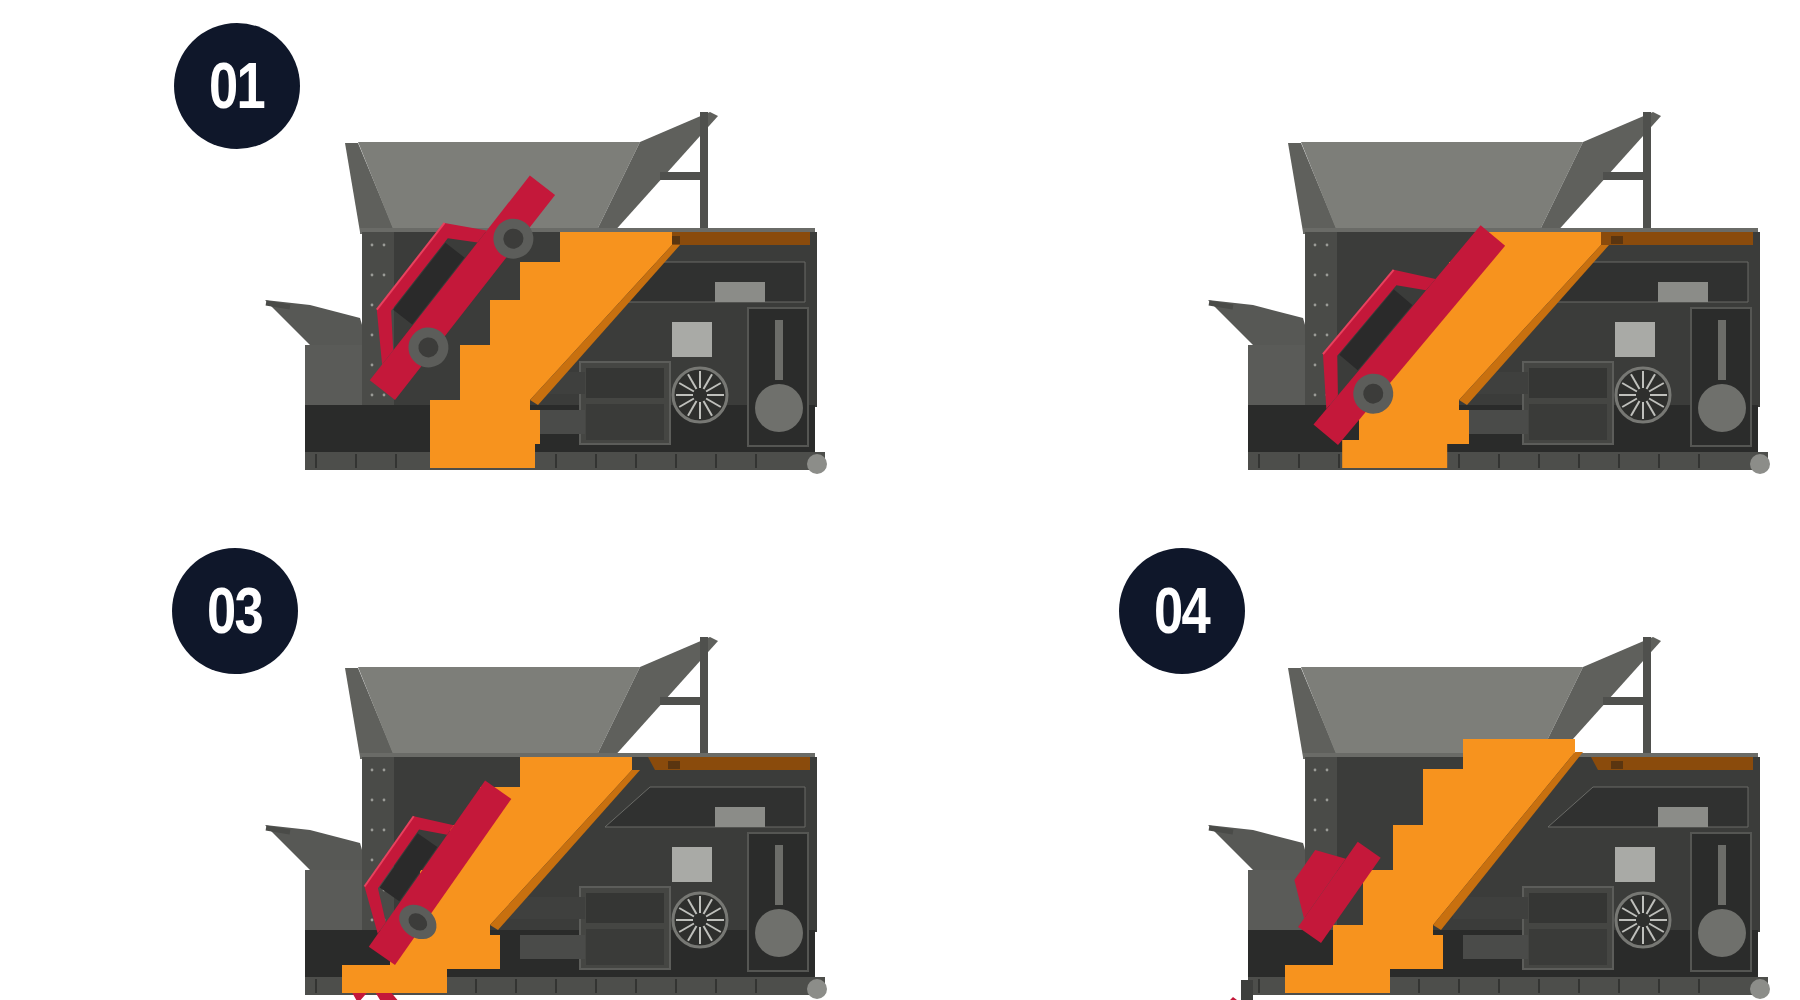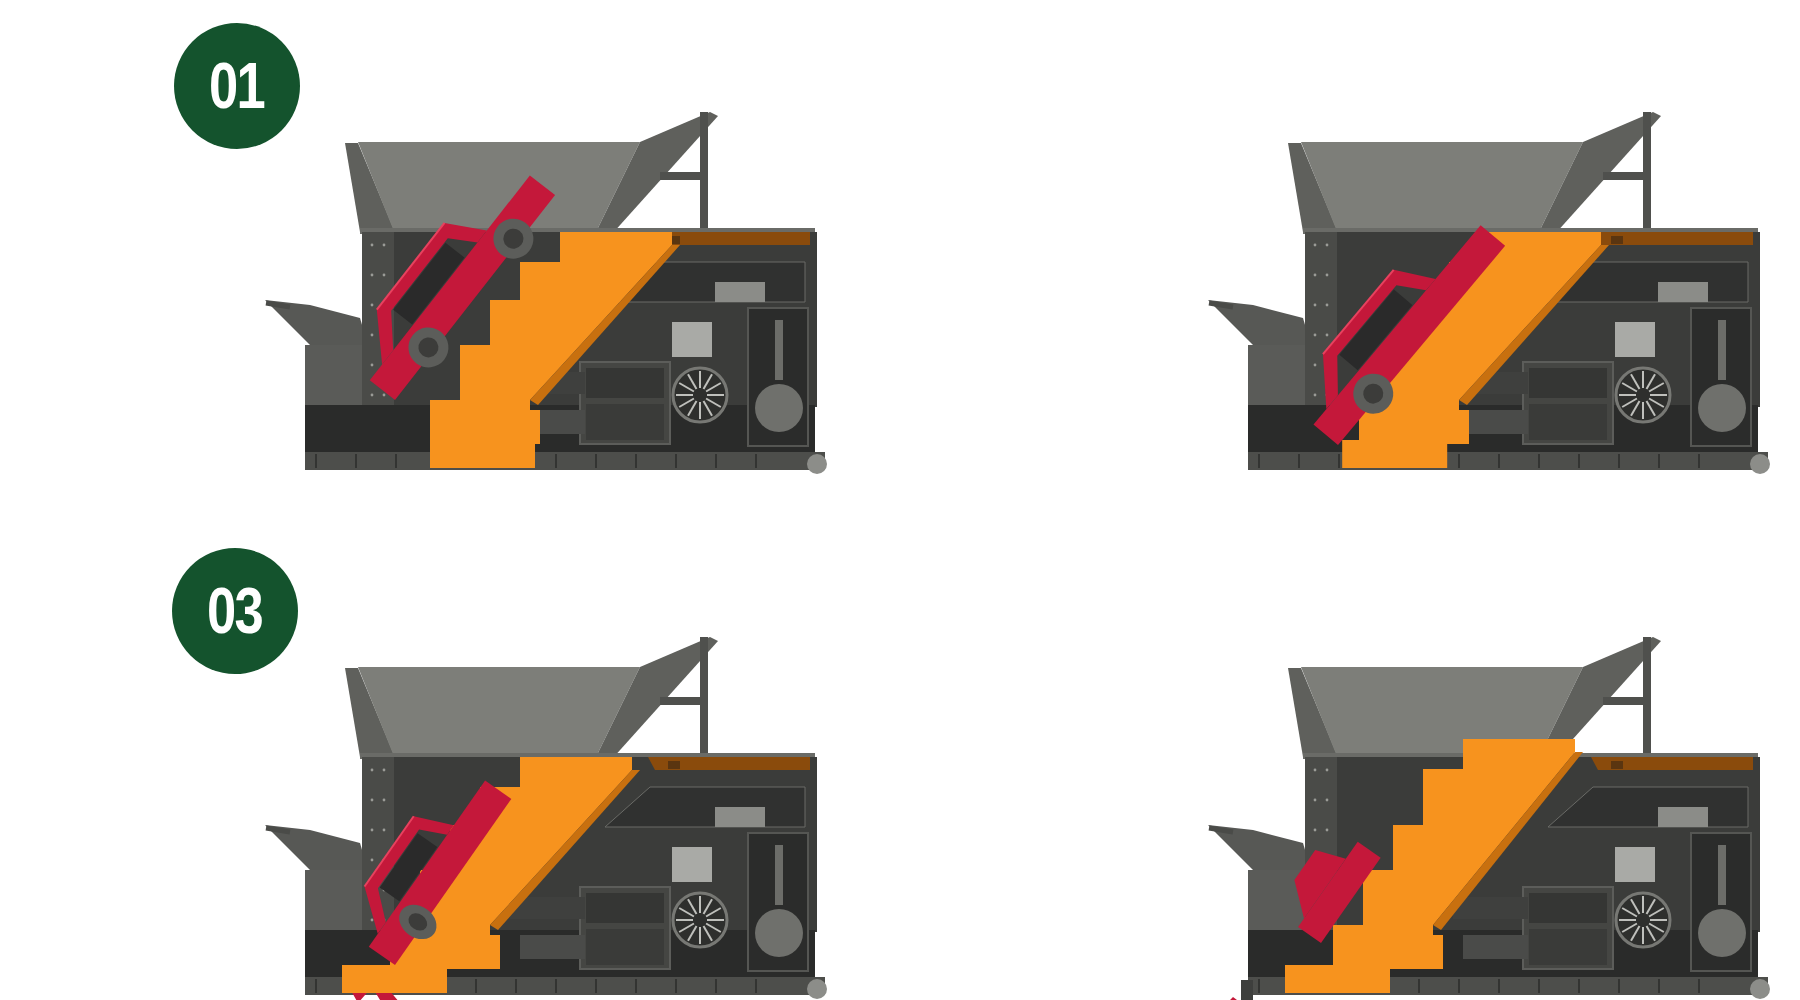--- a/index.html
+++ b/index.html
@@ -1,18 +1,18 @@
 <!DOCTYPE html>
 <html><head>
 <meta charset="utf-8">
 <style>
   html,body{margin:0;padding:0;background:#ffffff;}
   body{width:1800px;height:1000px;position:relative;overflow:hidden;font-family:"Liberation Sans",sans-serif;}
   .panel{position:absolute;width:900px;height:500px;}
-  .badge{position:absolute;width:126px;height:126px;border-radius:50%;background:#14532d;display:flex;align-items:center;justify-content:center;}
+  .badge{position:absolute;width:126px;height:126px;border-radius:50%;background:#0f172a;display:flex;align-items:center;justify-content:center;}
   .badge span{color:#ffffff;font-family:"Liberation Sans",sans-serif;font-weight:bold;font-size:64px;letter-spacing:-2px;transform:scaleX(0.82);display:inline-block;}
   svg.machine{position:absolute;left:0;top:0;overflow:visible;}
 </style>
 </head>
 <body>
 
 <div class="panel" style="left:0;top:0;">
   <div class="badge" style="left:174px;top:23px;">
       <span>01</span>
     </div>
@@ -252,20 +252,23 @@
         <rect x="70" y="-57" width="85" height="24" fill="#2a2a2a"></rect>
         <circle cx="62" cy="-6" r="20" fill="#5c5d5a"></circle>
         <circle cx="62" cy="-6" r="10" fill="#3c3c3a"></circle>
         <line x1="60" y1="-70" x2="170" y2="-70" stroke="#e8415e" stroke-width="2"></line>
       </g>
       <polygon points="345,455 358,478 372,462 385,483 400,478 378,452 366,466" fill="#c4183a"></polygon>
       <rect x="342" y="440" width="105" height="28" fill="#f7931e"></rect>
     </svg>
 </div>
 <div class="panel" style="left:943px;top:525px;">
+  <div class="badge" style="left:176px;top:23px;">
+      <span>04</span>
+    </div>
   <svg class="machine" width="900" height="500">
       <polygon points="345,143 358,143 395,232 360,232" fill="#5f605c"></polygon>
       <polygon points="358,142 640,142 595,234 395,234" fill="#7d7e79"></polygon>
       <polygon points="640,142 710,112 718,116 612,234 595,234" fill="#5f605c"></polygon>
       <rect x="700" y="112" width="8" height="120" fill="#4f504d"></rect>
       <rect x="660" y="172" width="46" height="8" fill="#4f504d"></rect>
       <rect x="360" y="228" width="455" height="6" fill="#6a6b67"></rect>
       <polygon points="265,300 310,305 360,318 370,352 360,355 320,355" fill="#575855"></polygon>
       <line x1="266" y1="303" x2="290" y2="307" stroke="#4a4b48" stroke-width="5"></line>
       <rect x="305" y="345" width="65" height="60" fill="#5a5b58"></rect>

